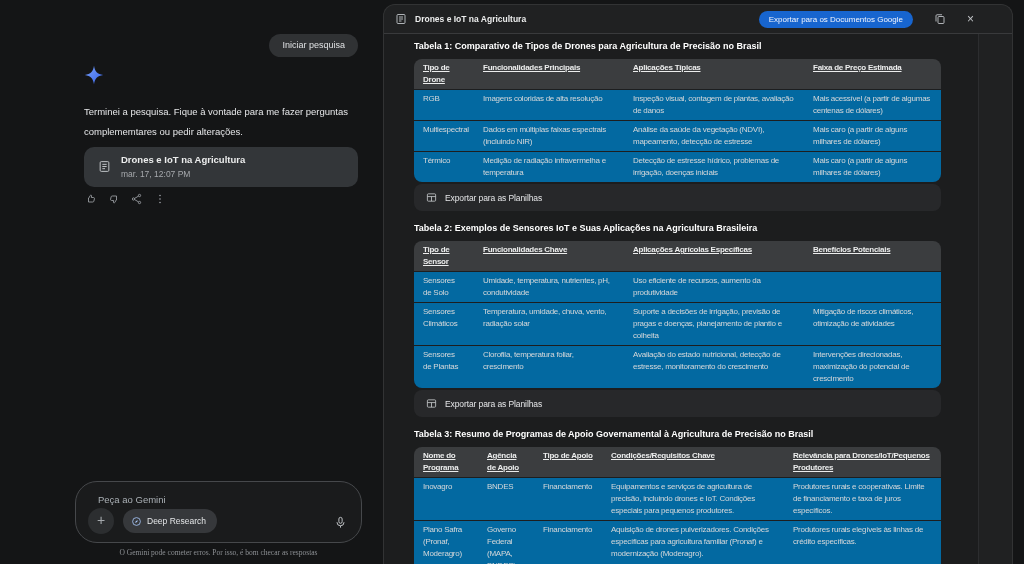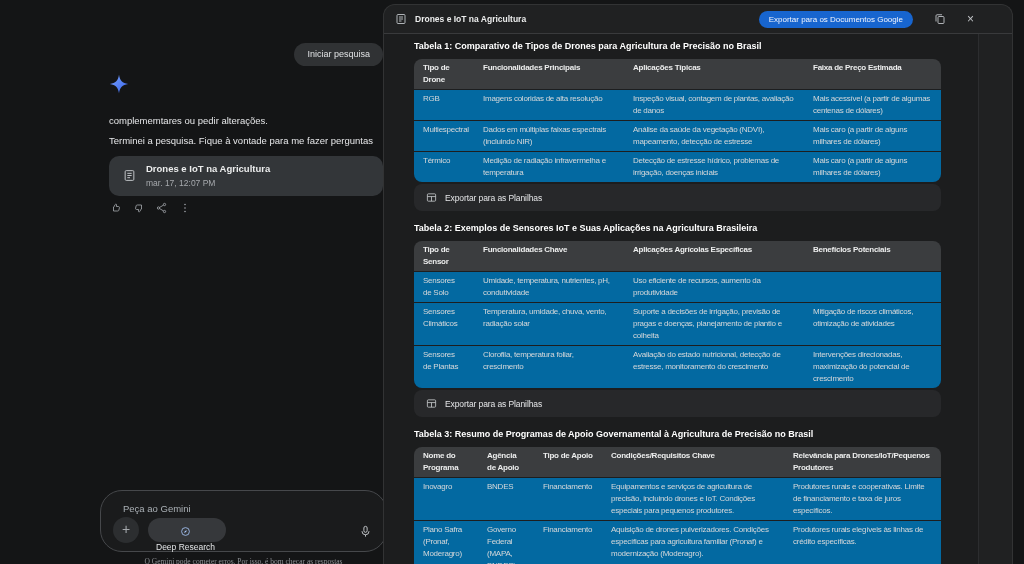--- a/index.html
+++ b/index.html
@@ -6,21 +6,21 @@
   html,body { width:1024px; height:564px; overflow:hidden; }
   body {
     background:#141516;
     font-family:"Liberation Sans", sans-serif;
     color:#e6e7e9;
     position:relative;
   }
   svg { display:block; }
 
   
-  .chat { position:absolute; left:0; top:16px; width:383px; height:488px;margin-left:25px; }
+  .chat { position:absolute; left:0; top:7px; width:383px; height:488px; }
   .start-btn {
     position:absolute; top:27px; right:25px; height:23px; line-height:23px;
     padding:0 13px; border-radius:12px; background:#303234; color:#dfe1e3;
     font-size:9px; border:none; cursor:pointer;
   }
   .sparkle { position:absolute; left:84px; top:58px; width:20px; height:20px; }
   .msg { position:absolute; left:84px; top:95px; width:285px; font-size:9.5px; line-height:20px; color:#e6e7e9; }
   .msg span { display:block; }
   .doc-card {
     position:absolute; left:84px; top:140px; width:274px; height:40px;
@@ -36,21 +36,21 @@
     position:absolute; left:75px; top:474px; width:287px; height:62px;
     border:1px solid #46484b; border-radius:22px; background:#1a1b1c;
   }
   .composer .ph { position:absolute; left:22px; top:12px; font-size:9.5px; color:#aab0b5; }
   .plus-btn {
     position:absolute; left:12px; bottom:8px; width:26px; height:26px; border-radius:50%;
     background:#2c2e30; color:#a5a9ad; font-size:14px; line-height:25px; text-align:center; cursor:pointer;
   }
   .chip {
     position:absolute; left:47px; bottom:9px; height:24px; border-radius:12px;
-    background:#36383b; display:flex; align-items:center; gap:5px; padding:8px 11px 0 8px; cursor:pointer;flex-direction:column;
+    background:#36383b; display:flex; align-items:center; gap:5px; padding:0 11px 0 8px; cursor:pointer;
   }
   .chip .chip-label { font-size:8.5px; color:#e3e5e7; }
   .mic { position:absolute; right:14px; bottom:13px; color:#c2c5c8; cursor:pointer; }
   .disclaimer {
     position:absolute; left:75px; top:541px; width:287px; text-align:center;
     font-size:7.5px; color:#8d9094;font-family:Liberation Serif, serif;
   }
 
   
   .panel {
@@ -81,21 +81,21 @@
   .section:first-child .caption { margin-top:2px; }
 
   .dtable { border-radius:8px; overflow:hidden; }
   .trow { display:grid; background:#0369a1; border-top:1px solid #1d1e1f; }
   .trow.thead { background:#3b3d3f; border-top:none; }
   .cols-4 .trow { grid-template-columns:60px 150px 180px 1fr; }
   .cols-5 .trow { grid-template-columns:64px 56px 68px 182px 1fr; }
   .tcell {
     padding:3px 9px; font-size:8px; line-height:12px; letter-spacing:-0.25px; color:#d6d8da;
   }
-  .thead .tcell { font-weight:bold; color:#eceded; }
+  .thead .tcell { font-weight:bold; color:#eceded;text-decoration:underline; }
   .export-bar {
     margin-top:2px; height:27px; border-radius:8px; background:#27282a;
     display:flex; align-items:center; gap:8px; padding-left:12px; cursor:pointer;
   }
   .export-bar .eb-icon { color:#c6c9cc; }
   .export-bar .eb-label { font-size:8.5px; font-weight:normal; color:#e5e6e8; letter-spacing:-0.1px; }
 </style>
 </head>
 <body>
 
@@ -109,22 +109,22 @@
           <linearGradient id="spk" x1="0" y1="0" x2="1" y2="1">
         <stop offset="0" stop-color="#7ba4ff"></stop>
             <stop offset="1" stop-color="#3561e8"></stop>
       </linearGradient>
         </defs>
       <path d="M12 1 C13 8 16 11 23 12 C16 13 13 16 12 23 C11 16 8 13 1 12 C8 11 11 8 12 1 Z" fill="url(#spk)"></path>
     </svg>
   </div>
 
   <div class="msg">
+    <span>Terminei a pesquisa. Fique à vontade para me fazer perguntas</span>
     <span>complememtares ou pedir alterações.</span>
-    <span>Terminei a pesquisa. Fique à vontade para me fazer perguntas</span>
   </div>
 
   <div class="doc-card">
     <span class="dc-icon">
       <svg width="13" height="13" viewBox="0 0 24 24" fill="none" stroke="currentColor" stroke-width="1.8">
         <rect x="4" y="3" width="16" height="18" rx="2"></rect>
           <path d="M8 8h8M8 12h8M8 16h5"></path>
       </svg>
     </span>
     <span class="dc-title">Drones e IoT na Agricultura</span>

